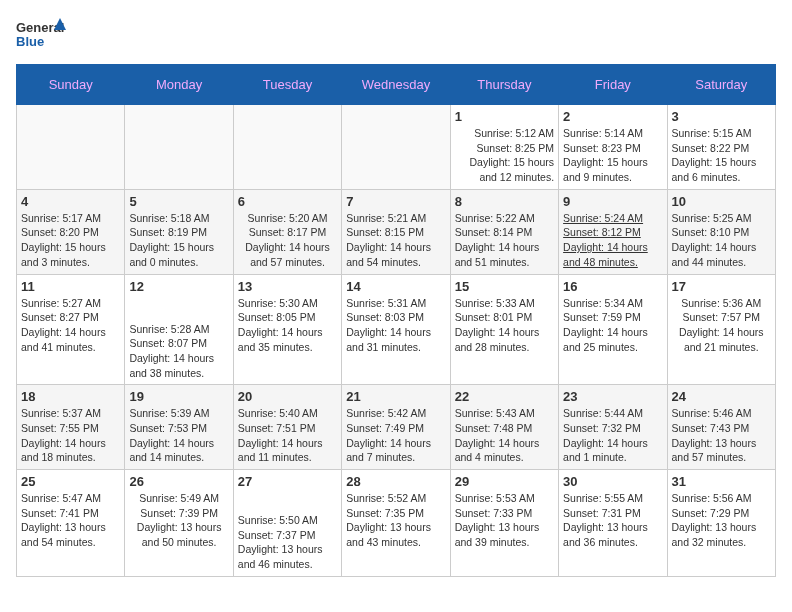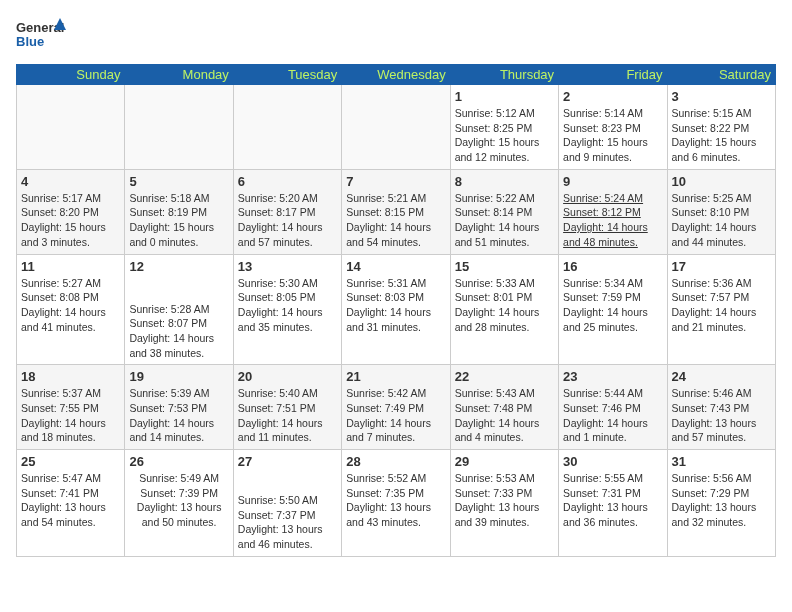--- a/index.html
+++ b/index.html
@@ -33,23 +33,23 @@
       font-size: 16px;
       color: #333;
     }
     .calendar {
       width: 100%;
       border-collapse: collapse;
       font-size: 11px;
     }
     .calendar th {
       background-color: #1a5fa8;
-      color: #bef264;
-      padding: 2px 4px;
-      text-align: right;
+      color: #f0abfc;
+      padding: 12px 4px;
+      text-align: center;
       font-size: 13px;
       font-weight: normal;
       border: 1px solid #1a5fa8;
     }
     .calendar td {
       border: 1px solid #ccc;
       vertical-align: top;
       padding: 4px;
       width: 108px;
       min-height: 80px;
@@ -106,21 +106,21 @@
       </tr>
   </thead>
   <tbody id="calendar-body">
   <tr>
         <td class="empty"></td>
         <td class="empty"></td>
         <td class="empty"></td>
         <td class="empty"></td>
         <td>
           <div class="day-number">1</div>
-          <div class="day-info" style="white-space: pre-line;">Sunrise: 5:12 AM
+          <div class="day-info" style="white-space: pre-line; text-align: right;">Sunrise: 5:12 AM
 Sunset: 8:25 PM
 Daylight: 15 hours
 and 12 minutes.</div>
         </td>
         <td>
           <div class="day-number">2</div>
           <div class="day-info" style="white-space: pre-line;">Sunrise: 5:14 AM
 Sunset: 8:23 PM
 Daylight: 15 hours
 and 9 minutes.</div>
@@ -143,21 +143,21 @@
         </td>
         <td>
           <div class="day-number">5</div>
           <div class="day-info" style="white-space: pre-line;">Sunrise: 5:18 AM
 Sunset: 8:19 PM
 Daylight: 15 hours
 and 0 minutes.</div>
         </td>
         <td>
           <div class="day-number">6</div>
-          <div class="day-info" style="white-space: pre-line;">Sunrise: 5:20 AM
+          <div class="day-info" style="white-space: pre-line; text-align: center;">Sunrise: 5:20 AM
 Sunset: 8:17 PM
 Daylight: 14 hours
 and 57 minutes.</div>
         </td>
         <td>
           <div class="day-number">7</div>
           <div class="day-info" style="white-space: pre-line;">Sunrise: 5:21 AM
 Sunset: 8:15 PM
 Daylight: 14 hours
 and 54 minutes.</div>
@@ -181,21 +181,21 @@
           <div class="day-info" style="white-space: pre-line;">Sunrise: 5:25 AM
 Sunset: 8:10 PM
 Daylight: 14 hours
 and 44 minutes.</div>
         </td>
       </tr>
       <tr>
         <td>
           <div class="day-number">11</div>
           <div class="day-info" style="white-space: pre-line;">Sunrise: 5:27 AM
-Sunset: 8:08 PM
+Sunset: 8:27 PM
 Daylight: 14 hours
 and 41 minutes.</div>
         </td>
         <td>
           <div class="day-number">12</div>
           <div class="day-info" style="white-space: pre-line; margin-top: 28px;">Sunrise: 5:28 AM
 Sunset: 8:07 PM
 Daylight: 14 hours
 and 38 minutes.</div>
         </td>
@@ -222,21 +222,21 @@
         </td>
         <td>
           <div class="day-number">16</div>
           <div class="day-info" style="white-space: pre-line;">Sunrise: 5:34 AM
 Sunset: 7:59 PM
 Daylight: 14 hours
 and 25 minutes.</div>
         </td>
         <td>
           <div class="day-number">17</div>
-          <div class="day-info" style="white-space: pre-line;">Sunrise: 5:36 AM
+          <div class="day-info" style="white-space: pre-line; text-align: center;">Sunrise: 5:36 AM
 Sunset: 7:57 PM
 Daylight: 14 hours
 and 21 minutes.</div>
         </td>
       </tr>
       <tr>
         <td>
           <div class="day-number">18</div>
           <div class="day-info" style="white-space: pre-line;">Sunrise: 5:37 AM
 Sunset: 7:55 PM
@@ -267,21 +267,21 @@
         <td>
           <div class="day-number">22</div>
           <div class="day-info" style="white-space: pre-line;">Sunrise: 5:43 AM
 Sunset: 7:48 PM
 Daylight: 14 hours
 and 4 minutes.</div>
         </td>
         <td>
           <div class="day-number">23</div>
           <div class="day-info" style="white-space: pre-line;">Sunrise: 5:44 AM
-Sunset: 7:46 PM
+Sunset: 7:32 PM
 Daylight: 14 hours
 and 1 minute.</div>
         </td>
         <td>
           <div class="day-number">24</div>
           <div class="day-info" style="white-space: pre-line;">Sunrise: 5:46 AM
 Sunset: 7:43 PM
 Daylight: 13 hours
 and 57 minutes.</div>
         </td>

